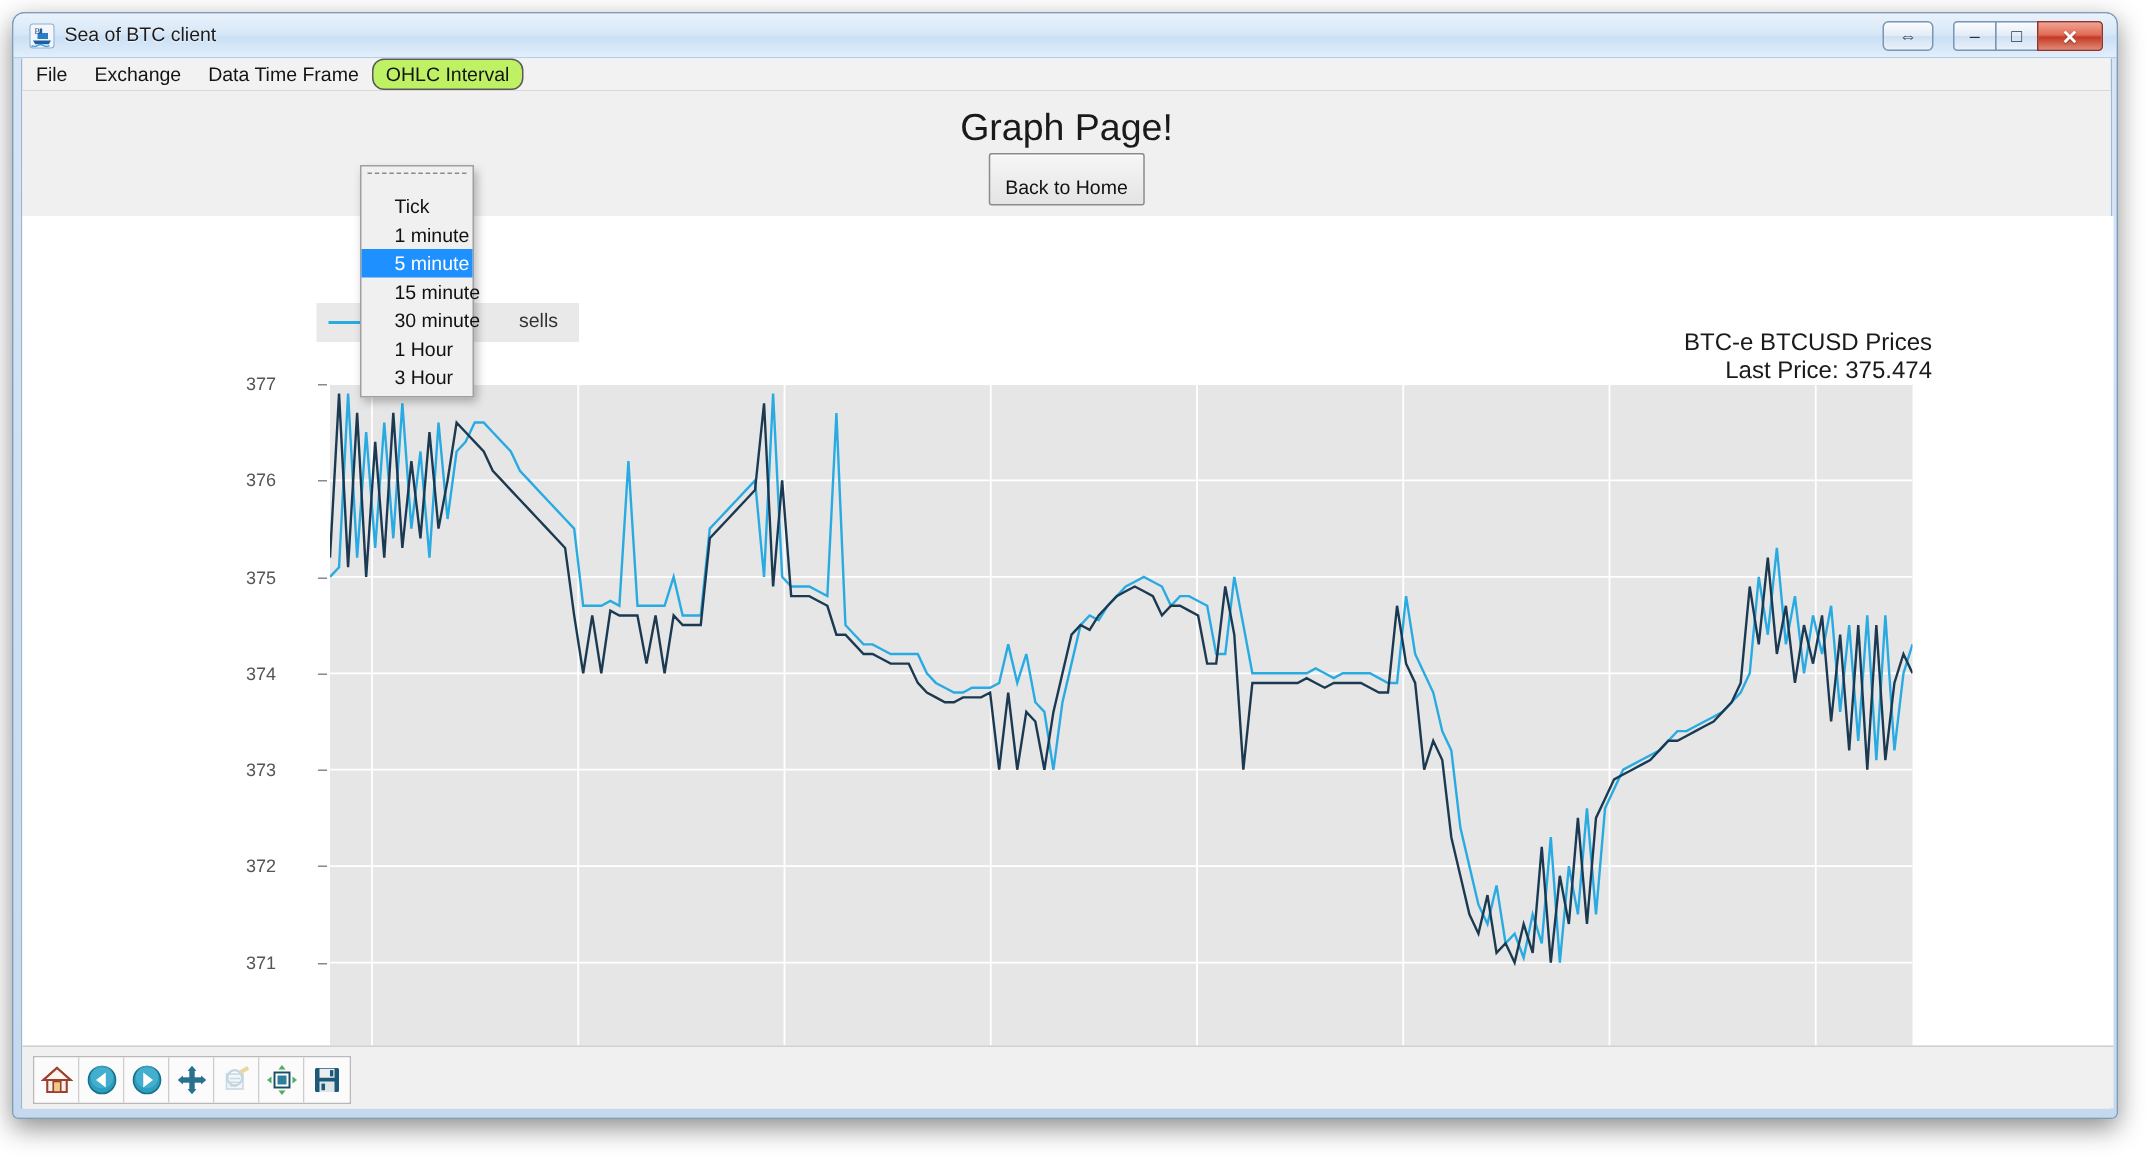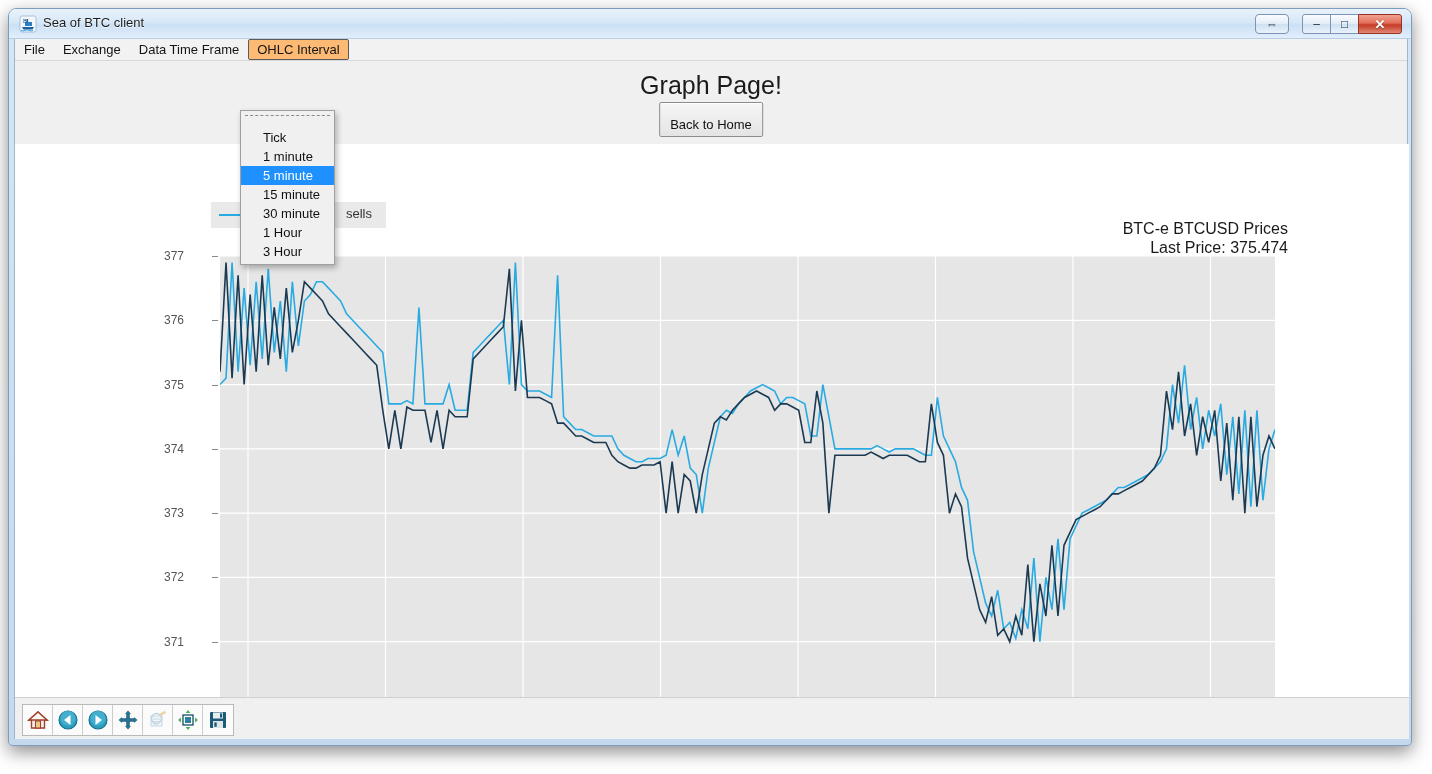--- a/index.html
+++ b/index.html
@@ -93,23 +93,23 @@
   .menu-item {
     display: flex; align-items: center;
     padding: 0 8px;
     font-size: 13px; color: #141414;
     cursor: default;
     border: 1px solid transparent;
     margin: 0;
     white-space: nowrap;
   }
   .menu-item.active {
-    background: #fdba74;
+    background: #bef264;
     border: 1px solid #5a5a5a;
-    border-radius: 2px;
+    border-radius: 8px;
   }
 
   
   #content {
     position: absolute; left: 0; top: 22px;
     width: 100%; height: 678px;
     background: #ffffff;
   }
   #page-header {
     position: absolute; left: 0; top: 0;
@@ -158,21 +158,21 @@
     display: flex; align-items: center; justify-content: center;
     background: #fbfbfb;
     cursor: default;
   }
   .tool-btn:last-child { border-right: none; }
 
   
   #dropdown {
     position: absolute;
     left: 225px; top: 71px;
-    width: 95px;
+    width: 76px;
     background: #f0f0f0;
     border: 1px solid #a0a0a0;
     box-shadow: 2px 3px 6px rgba(0,0,0,0.28);
     z-index: 50;
     padding: 2px 0 3px 0;
   }
   #tearoff {
     height: 10px;
     margin: 2px 4px 3px 4px;
     border-top: 1px dashed #8a8a8a;

